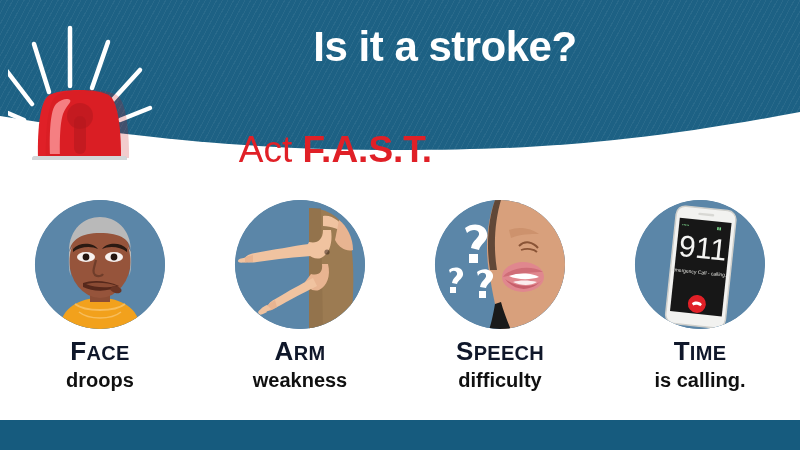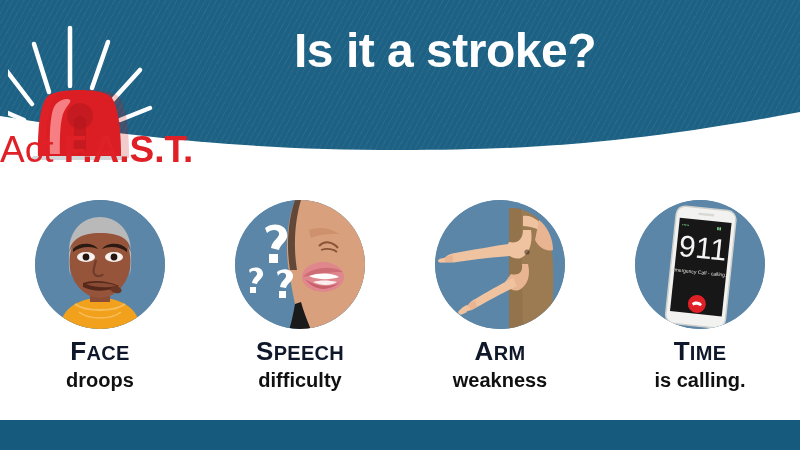--- a/index.html
+++ b/index.html
@@ -7,28 +7,28 @@
        font-family:"Liberation Sans","DejaVu Sans",sans-serif;}
   #stage{position:absolute;left:0;top:0;width:800px;height:450px;background:#ffffff;overflow:hidden;}
 
   
   .header-wrap{position:absolute;left:0;top:0;width:800px;height:160px;overflow:hidden;}
   .header-bg{position:absolute;left:0;top:0;width:800px;height:160px;}
   .header-stripes{position:absolute;left:-40px;top:-40px;width:900px;height:240px;
      background:repeating-linear-gradient(118deg, rgba(255,255,255,0.055) 0px, rgba(255,255,255,0.055) 1px,
                 rgba(0,0,0,0) 1px, rgba(0,0,0,0) 5px);}
   .title{position:absolute;left:0;top:23px;width:800px;text-align:center;
-     color:#ffffff;font-size:48px;font-weight:bold;letter-spacing:-0.5px;
+     color:#ffffff;font-size:42px;font-weight:bold;letter-spacing:-0.5px;
      padding-left:90px;box-sizing:border-box;}
 
   
   .siren{position:absolute;left:8px;top:8px;width:150px;height:175px;}
 
   
-  .actfast{position:absolute;left:0;top:129px;width:671px;text-align:left;
+  .actfast{position:absolute;left:0;top:129px;width:671px;text-align:center;
      font-size:37px;color:#e02027;letter-spacing:0px;}
   .actfast .act{font-weight:normal;}
   .actfast .fast{font-weight:bold;}
 
   
   .cards{position:absolute;left:0;top:200px;width:800px;height:190px;display:flex;}
   .card{flex:1 1 25%;display:flex;flex-direction:column;align-items:center;}
   .circle{width:130px;height:130px;border-radius:50%;background:#5b86a8;
      overflow:hidden;position:relative;}
   .circle svg{display:block;width:130px;height:130px;}
@@ -106,20 +106,44 @@
         </svg>
       </div>
       <div class="cap"><span class="big">F</span><span>ACE</span></div>
       <div class="sub">droops</div>
     </div>
 
     <div class="card">
       <div class="circle">
         <svg viewBox="0 0 130 130">
           <circle cx="65" cy="65" r="65" fill="#5b86a8"></circle>
+          <path d="M74,8 C96,8 112,22 116,44 C120,70 118,104 116,122 L74,130 Z" fill="#9c7b52"></path>
+          <path d="M74,8 L74,130 L88,130 L86,8 Z" fill="#8a6a45" opacity="0.45"></path>
+          <path d="M88,16 C96,14 108,22 112,34 C106,30 96,26 88,26 Z" fill="#f0c3a0"></path>
+          <path d="M104,20 C112,26 118,38 118,50 C112,52 104,48 100,40 Z" fill="#e8b491"></path>
+          <path d="M96,30 C98,44 94,54 86,58 C80,60 72,56 70,50 L74,42 C82,44 88,40 88,30 Z" fill="#f0c3a0"></path>
+          <path d="M74,44 C58,46 38,50 20,53 C13,54 9,57 10,60 C11,63 16,63 22,62 C42,59 62,57 76,56 Z" fill="#f0c3a0"></path>
+          <path d="M18,55 C12,56 7,58 7,61 C7,63 11,63 15,62 L18,62 Z" fill="#e8b491"></path>
+          <path d="M10,58 C6,58 3,59 3,61 C3,63 7,63 10,62 Z" fill="#f0c3a0"></path>
+          <path d="M93,64 C96,76 92,86 84,90 C78,92 72,88 70,82 L76,74 C84,76 88,72 87,64 Z" fill="#e8b491"></path>
+          <path d="M78,78 C66,84 52,92 42,98 C36,101 32,104 34,107 C36,110 41,108 46,105 C60,97 74,90 82,86 Z" fill="#f0c3a0"></path>
+          <path d="M40,100 C33,104 29,107 31,110 C33,112 38,110 42,107 Z" fill="#e8b491"></path>
+          <path d="M32,105 C27,107 24,110 26,112 C28,114 33,111 36,109 Z" fill="#f0c3a0"></path>
+          <path d="M28,108 C24,110 22,112 24,114 C26,116 30,113 32,112 Z" fill="#f0c3a0"></path>
+          <circle cx="92" cy="52" r="2.6" fill="#2a1a12" opacity="0.5"></circle>
+        </svg>
+      </div>
+      <div class="cap"><span class="big">A</span><span>RM</span></div>
+      <div class="sub">weakness</div>
+    </div>
+
+    <div class="card">
+      <div class="circle">
+        <svg viewBox="0 0 130 130">
+          <circle cx="65" cy="65" r="65" fill="#5b86a8"></circle>
           <path d="M60,0 C52,22 50,48 54,72 C58,96 62,114 66,130 L130,130 L130,0 Z" fill="#d8a07c"></path>
           <path d="M60,0 C53,20 51,46 55,70 L62,70 C58,46 60,20 66,0 Z" fill="#000000" opacity="0.55"></path>
           <path d="M60,104 C58,116 56,124 54,130 L76,130 C72,120 68,110 66,102 Z" fill="#1a1a1a"></path>
           <path d="M74,30 C84,26 96,28 104,34 C96,34 84,34 76,38 Z" fill="#c2845e" opacity="0.5"></path>
           <path d="M84,46 C92,44 100,46 104,52 C100,58 90,58 84,54 Z" fill="#d8a07c"></path>
           <path d="M86,50 C92,48 99,49 102,52" fill="none" stroke="#8a5436" stroke-width="1.8"></path>
           <path d="M84,46 C90,40 98,42 103,48" fill="none" stroke="#8a5436" stroke-width="2"></path>
           <ellipse cx="88" cy="77" rx="21" ry="15" fill="#e0878e"></ellipse>
           <path d="M68,77 C74,68 96,64 108,72 C98,72 80,74 68,77 Z" fill="#cf6d77"></path>
           <path d="M70,79 C82,88 100,88 107,80 C96,92 80,92 70,79 Z" fill="#c75f6b"></path>
@@ -136,44 +160,20 @@
         </svg>
       </div>
       <div class="cap"><span class="big">S</span><span>PEECH</span></div>
       <div class="sub">difficulty</div>
     </div>
 
     <div class="card">
       <div class="circle">
         <svg viewBox="0 0 130 130">
           <circle cx="65" cy="65" r="65" fill="#5b86a8"></circle>
-          <path d="M74,8 C96,8 112,22 116,44 C120,70 118,104 116,122 L74,130 Z" fill="#9c7b52"></path>
-          <path d="M74,8 L74,130 L88,130 L86,8 Z" fill="#8a6a45" opacity="0.45"></path>
-          <path d="M88,16 C96,14 108,22 112,34 C106,30 96,26 88,26 Z" fill="#f0c3a0"></path>
-          <path d="M104,20 C112,26 118,38 118,50 C112,52 104,48 100,40 Z" fill="#e8b491"></path>
-          <path d="M96,30 C98,44 94,54 86,58 C80,60 72,56 70,50 L74,42 C82,44 88,40 88,30 Z" fill="#f0c3a0"></path>
-          <path d="M74,44 C58,46 38,50 20,53 C13,54 9,57 10,60 C11,63 16,63 22,62 C42,59 62,57 76,56 Z" fill="#f0c3a0"></path>
-          <path d="M18,55 C12,56 7,58 7,61 C7,63 11,63 15,62 L18,62 Z" fill="#e8b491"></path>
-          <path d="M10,58 C6,58 3,59 3,61 C3,63 7,63 10,62 Z" fill="#f0c3a0"></path>
-          <path d="M93,64 C96,76 92,86 84,90 C78,92 72,88 70,82 L76,74 C84,76 88,72 87,64 Z" fill="#e8b491"></path>
-          <path d="M78,78 C66,84 52,92 42,98 C36,101 32,104 34,107 C36,110 41,108 46,105 C60,97 74,90 82,86 Z" fill="#f0c3a0"></path>
-          <path d="M40,100 C33,104 29,107 31,110 C33,112 38,110 42,107 Z" fill="#e8b491"></path>
-          <path d="M32,105 C27,107 24,110 26,112 C28,114 33,111 36,109 Z" fill="#f0c3a0"></path>
-          <path d="M28,108 C24,110 22,112 24,114 C26,116 30,113 32,112 Z" fill="#f0c3a0"></path>
-          <circle cx="92" cy="52" r="2.6" fill="#2a1a12" opacity="0.5"></circle>
-        </svg>
-      </div>
-      <div class="cap"><span class="big">A</span><span>RM</span></div>
-      <div class="sub">weakness</div>
-    </div>
-
-    <div class="card">
-      <div class="circle">
-        <svg viewBox="0 0 130 130">
-          <circle cx="65" cy="65" r="65" fill="#5b86a8"></circle>
           <g transform="rotate(6 65 65)">
             <rect x="36" y="8" width="60" height="118" rx="9" fill="#f2f2f0"></rect>
             <rect x="36" y="8" width="60" height="118" rx="9" fill="none" stroke="#cfcfcb" stroke-width="1.5"></rect>
             <rect x="40" y="20" width="52" height="94" fill="#171717"></rect>
             <rect x="58" y="13" width="16" height="2.4" rx="1.2" fill="#d8d8d4"></rect>
             <text x="43" y="28" font-family="'Liberation Sans',sans-serif" font-size="4" fill="#7fdc8f">•••••</text>
             <text x="78" y="28" font-family="'Liberation Sans',sans-serif" font-size="4" fill="#7fdc8f">▮▮</text>
             <text x="66" y="58" text-anchor="middle" font-family="'Liberation Sans',sans-serif" font-size="30" fill="#f4f4f2">911</text>
             <text x="66" y="74" text-anchor="middle" font-family="'Liberation Sans',sans-serif" font-size="5" fill="#e2e2de">Emergency Call - calling...</text>
             <circle cx="66" cy="104" r="9" fill="#e02027"></circle>

